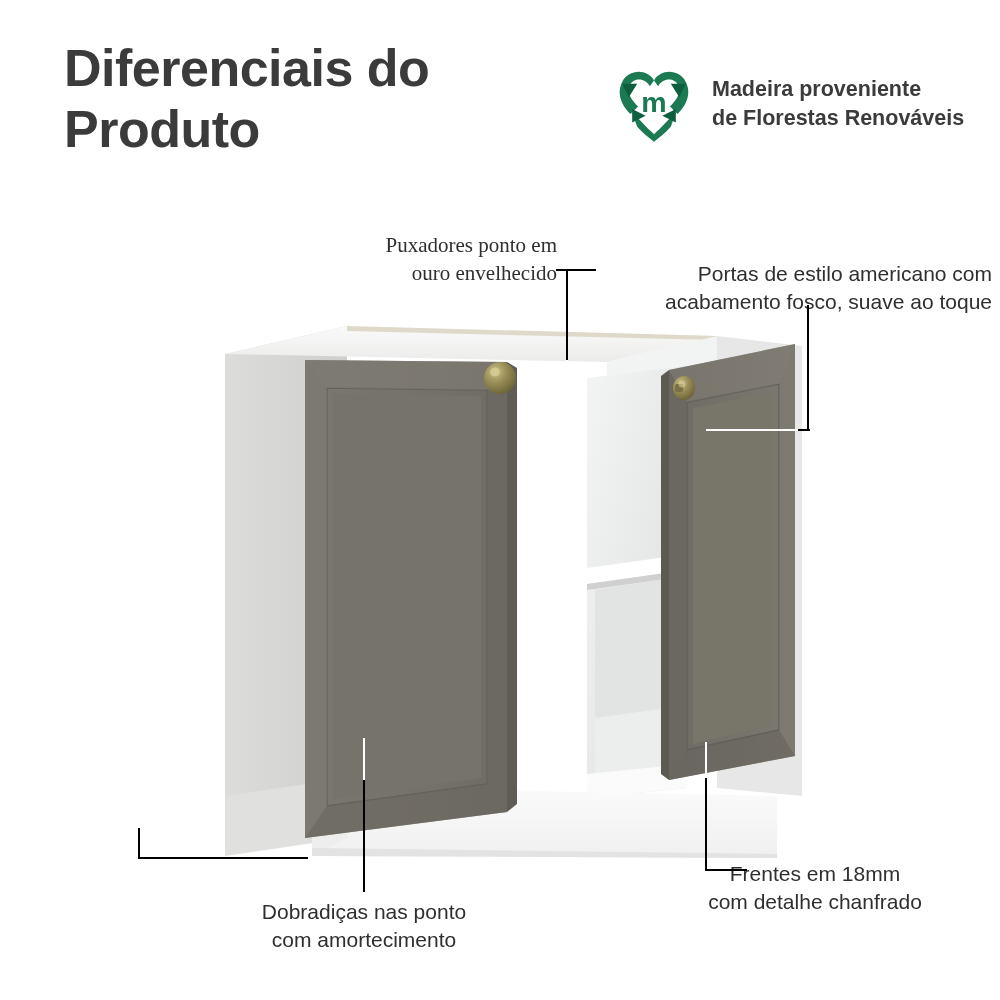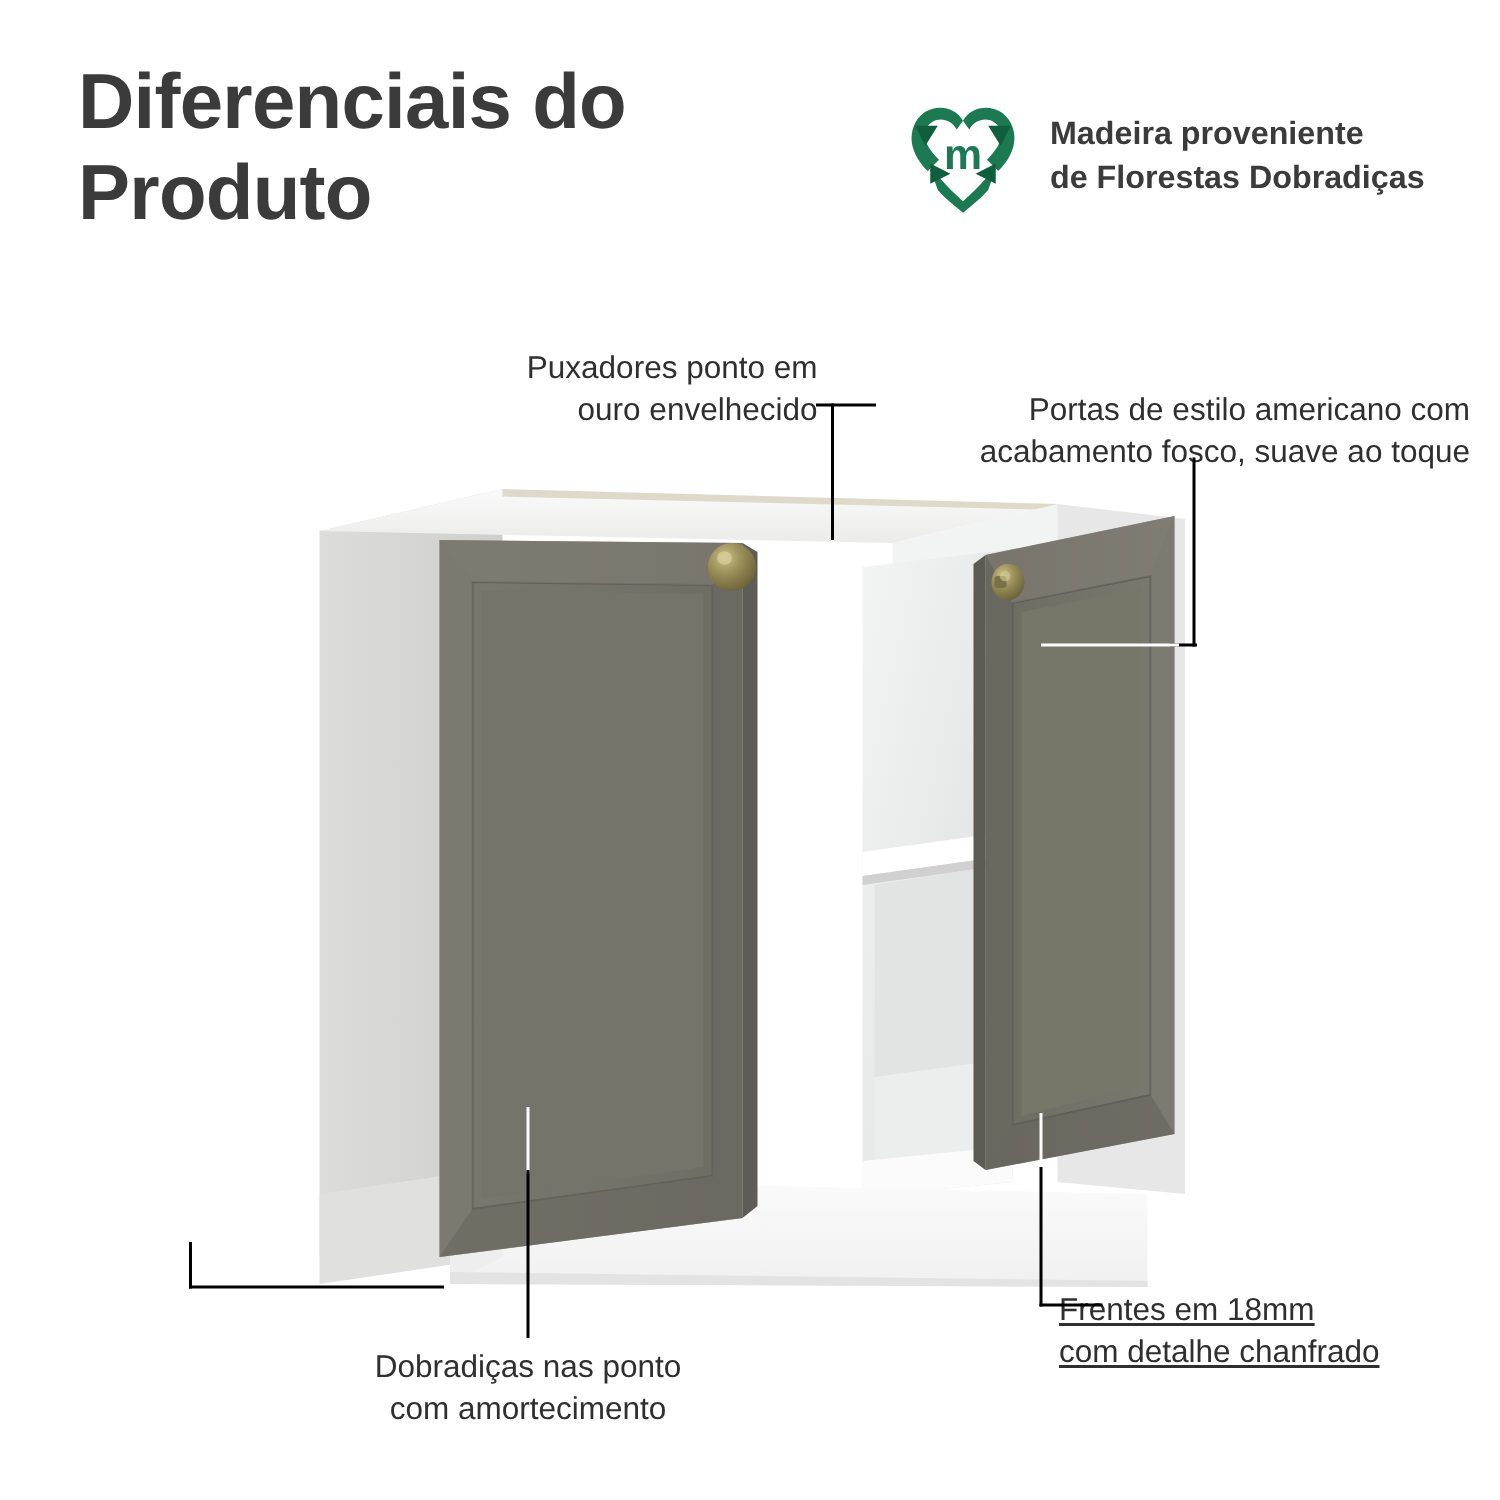--- a/index.html
+++ b/index.html
@@ -4,45 +4,45 @@
 <style>
   html,body{margin:0;padding:0;}
   body{
     width:1000px;height:1000px;
     background:#ffffff;
     font-family:"Liberation Sans", sans-serif;
     position:relative;
     overflow:hidden;
     -webkit-font-smoothing:antialiased;
   }
-  .stage{position:absolute;inset:0;}
+  .stage{position:absolute;inset:0;margin-left:12px;}
 
   
   .page-title{
     position:absolute;left:52px;top:38px;width:500px;
     font-size:52px;line-height:1.18;font-weight:bold;
     color:#3b3b3b;letter-spacing:-0.5px;
   }
   .eco-badge{
     position:absolute;left:600px;top:62px;
     display:flex;align-items:center;gap:16px;
   }
   .eco-logo{width:84px;height:84px;flex:0 0 84px;}
   .eco-text{
     font-size:21.5px;line-height:1.33;font-weight:bold;color:#3b3b3b;
     white-space:pre-line;
   }
 
   
   .callout{position:absolute;font-size:21px;line-height:1.32;color:#2f2f2f;white-space:pre-line;}
-  #callout-handles   {left:300px;top:232px;width:245px;text-align:right;}
+  #callout-handles   {left:300px;top:232px;width:245px;text-align:right;font-family:Liberation Serif, serif;}
   #callout-doors     {left:612px;top:260px;width:368px;text-align:right;}
   #callout-feet      {left:42px;top:770px;width:230px;text-align:left;}
   #callout-hinges    {left:218px;top:898px;width:268px;text-align:center;}
-  #callout-fronts    {left:706px;top:860px;width:258px;text-decoration:underline;}
+  #callout-fronts    {left:674px;top:860px;width:258px;text-align:center;}
 
   
   .lead{position:absolute;background:#000;}
   .lead.white{background:#ffffff;}
   .lead.h{height:2.4px;}
   .lead.v{width:2.4px;}
 
   
   .cabinet{position:absolute;left:205px;top:318px;width:610px;height:560px;}
   .cab-svg{display:block;width:610px;height:560px;}
@@ -69,21 +69,21 @@
         <g fill="#0f5e3d">
           <polygon points="12,26 30,26 20,42"></polygon>
           <polygon points="88,26 70,26 80,42"></polygon>
           <polygon points="24,72 24,56 40,64"></polygon>
           <polygon points="76,72 76,56 60,64"></polygon>
         </g>
         <text x="50" y="60" text-anchor="middle" font-family="'Liberation Sans', sans-serif" font-size="34" font-weight="bold" fill="#1c7a53">m</text>
       </svg>
     </span>
     <span class="eco-text">Madeira proveniente
-de Florestas Dobradiças</span>
+de Florestas Renováveis</span>
   </div>
 
   <div class="cabinet">
     <svg class="cab-svg" viewBox="0 0 610 560" aria-hidden="true">
       <defs>
         <linearGradient id="gSide" x1="0" y1="0" x2="1" y2="0">
           <stop offset="0%" stop-color="#dcdddb"></stop>
           <stop offset="100%" stop-color="#cfd0ce"></stop>
         </linearGradient>
         <linearGradient id="gTop" x1="0" y1="0" x2="0" y2="1">

